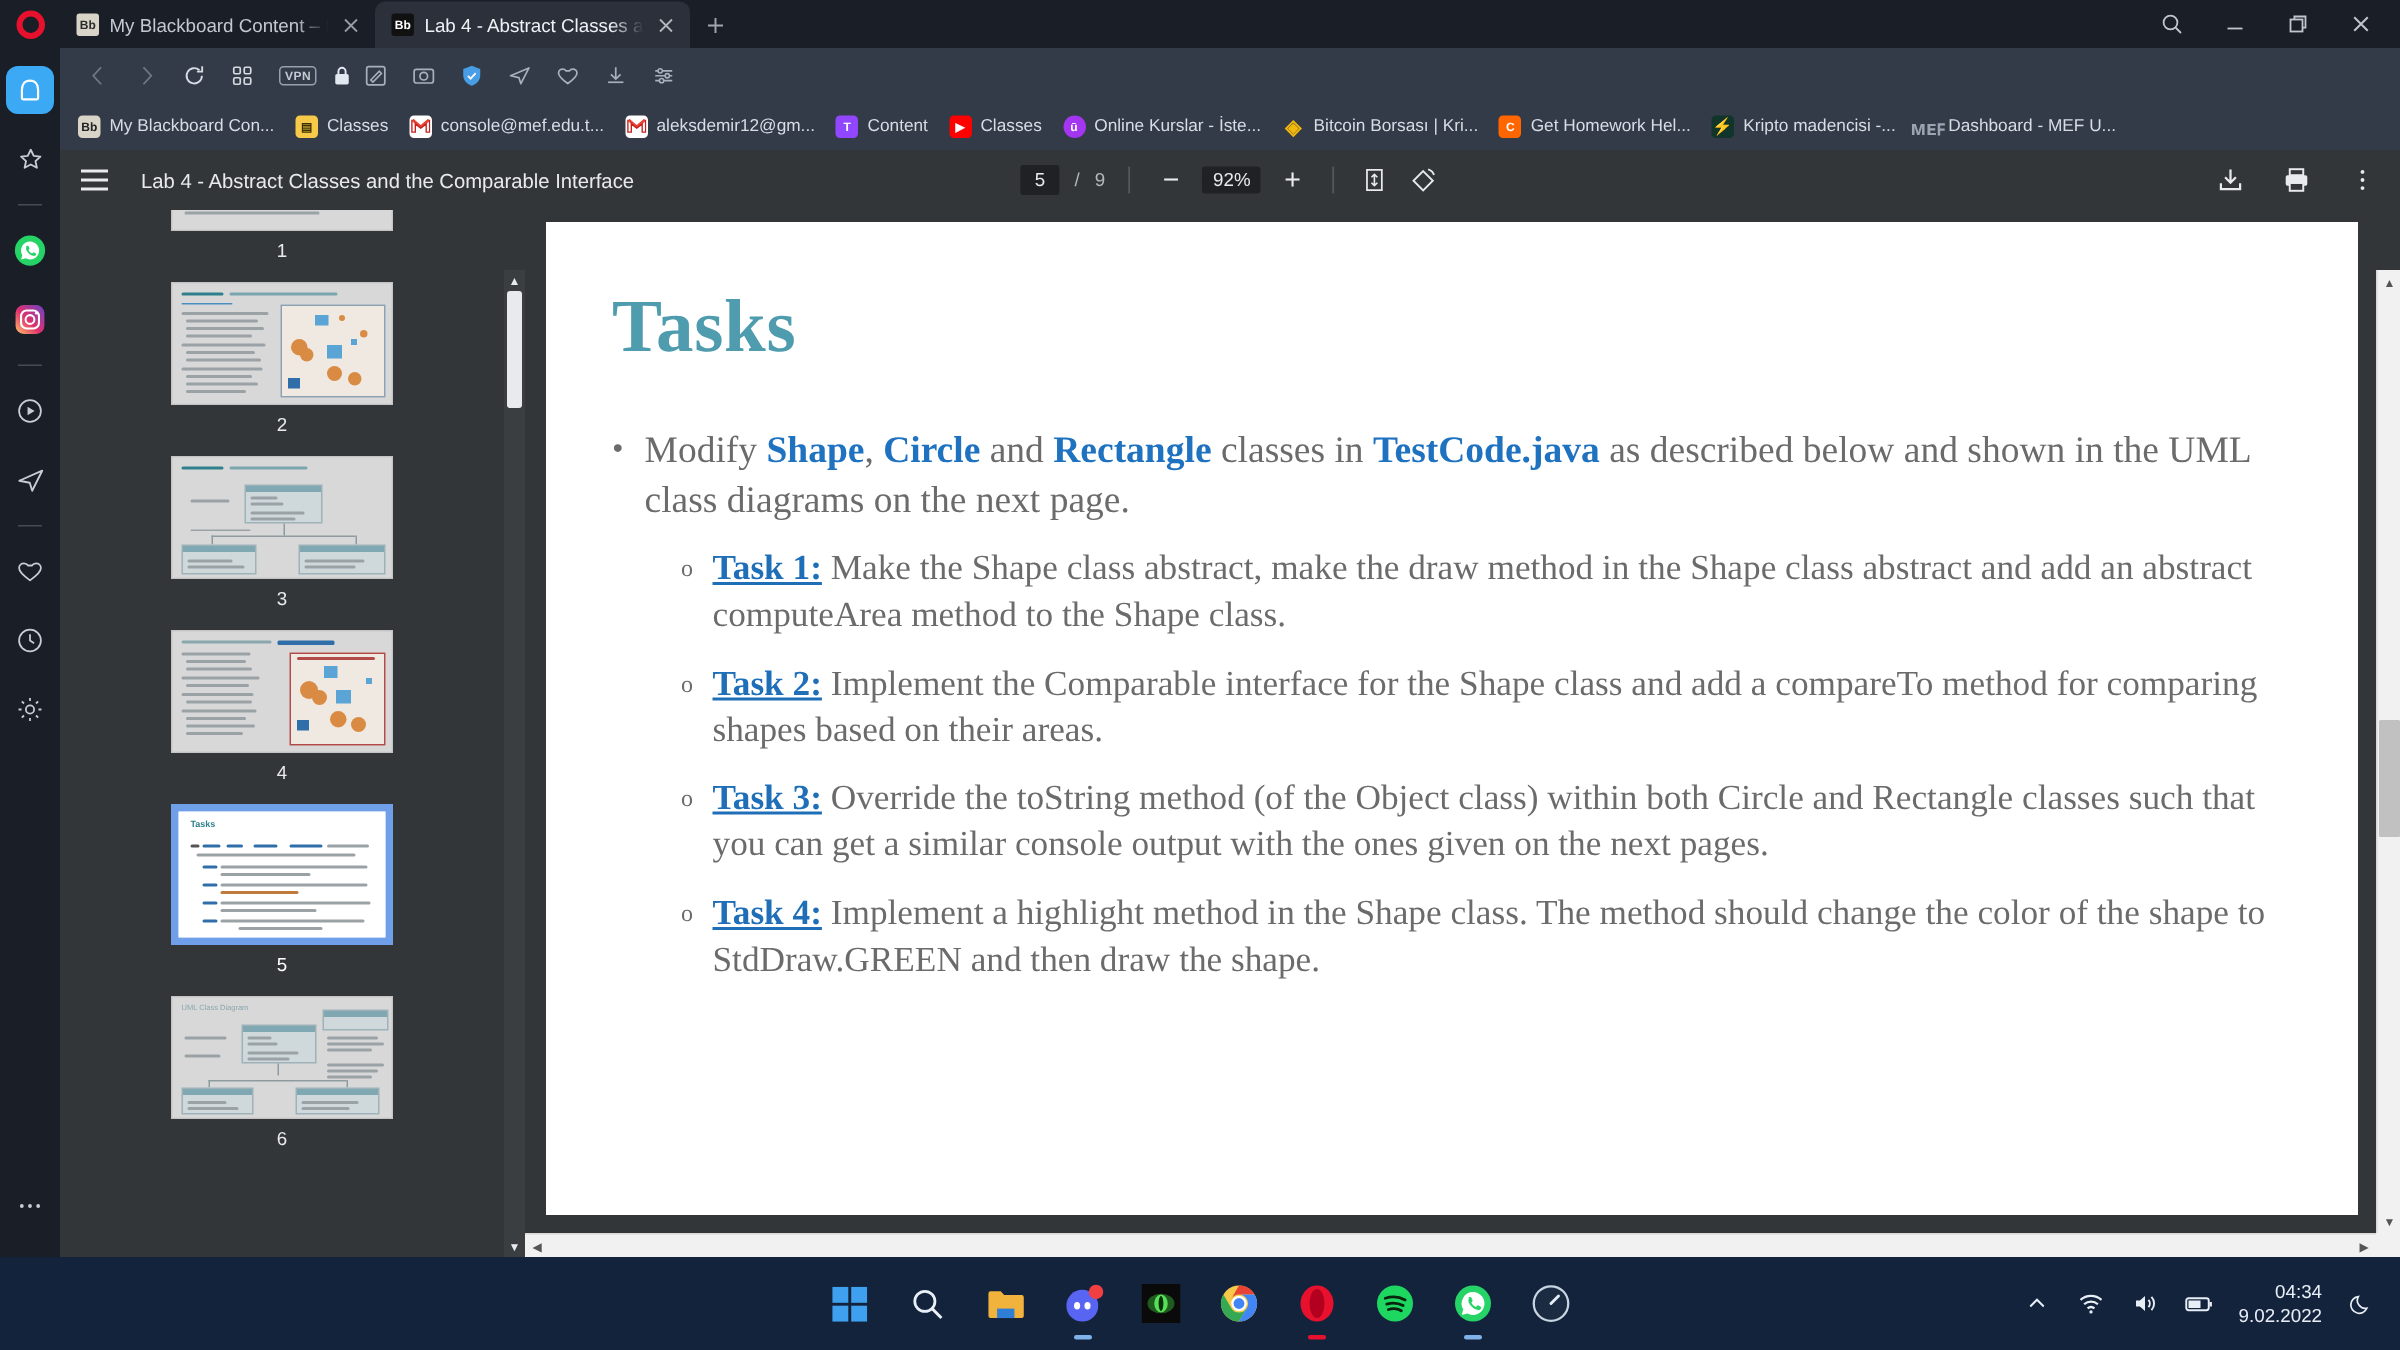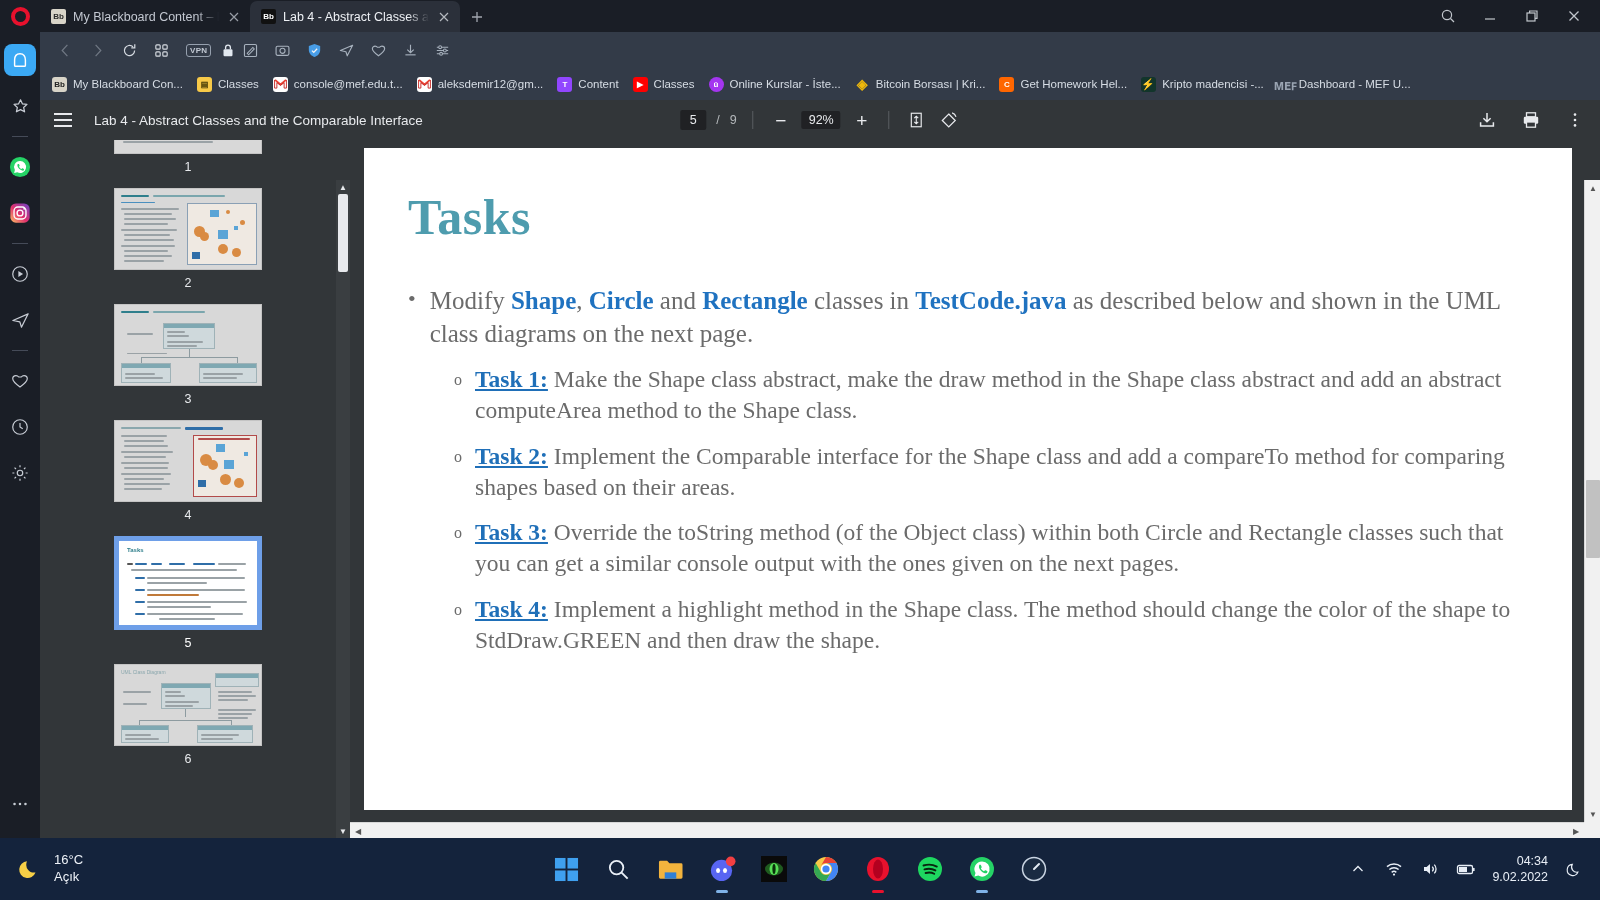--- a/index.html
+++ b/index.html
@@ -692,31 +692,20 @@
       <div class="harr l">◀</div>
       <div class="hthumb"></div>
       <div class="harr r">▶</div>
     </div>
     <div class="corner"></div>
   </div>
 </div>
 
 <div id="taskbar">
 
-  <div class="weather">
-    <span class="moon">
-      <svg width="26" height="26" viewBox="0 0 26 26">
-          <path d="M17.5 16.5A8 8 0 0 1 9 5.2 8.4 8.4 0 1 0 17.5 16.5z" fill="#f7cf46"></path>
-        </svg>
-    </span>
-    <span class="wtxt">
-      <div>16°C</div>
-      <div>Açık</div>
-    </span>
-  </div>
 
   <div class="tbicons">
     <div class="tbi">
       <svg width="25" height="25" viewBox="0 0 26 26">
           <rect x="1" y="1" width="11" height="11" fill="#3fa0ef"></rect>
           <rect x="14" y="1" width="11" height="11" fill="#3fa0ef"></rect>
           <rect x="1" y="14" width="11" height="11" fill="#3fa0ef"></rect>
           <rect x="14" y="14" width="11" height="11" fill="#3fa0ef"></rect>
         </svg>
     </div>

